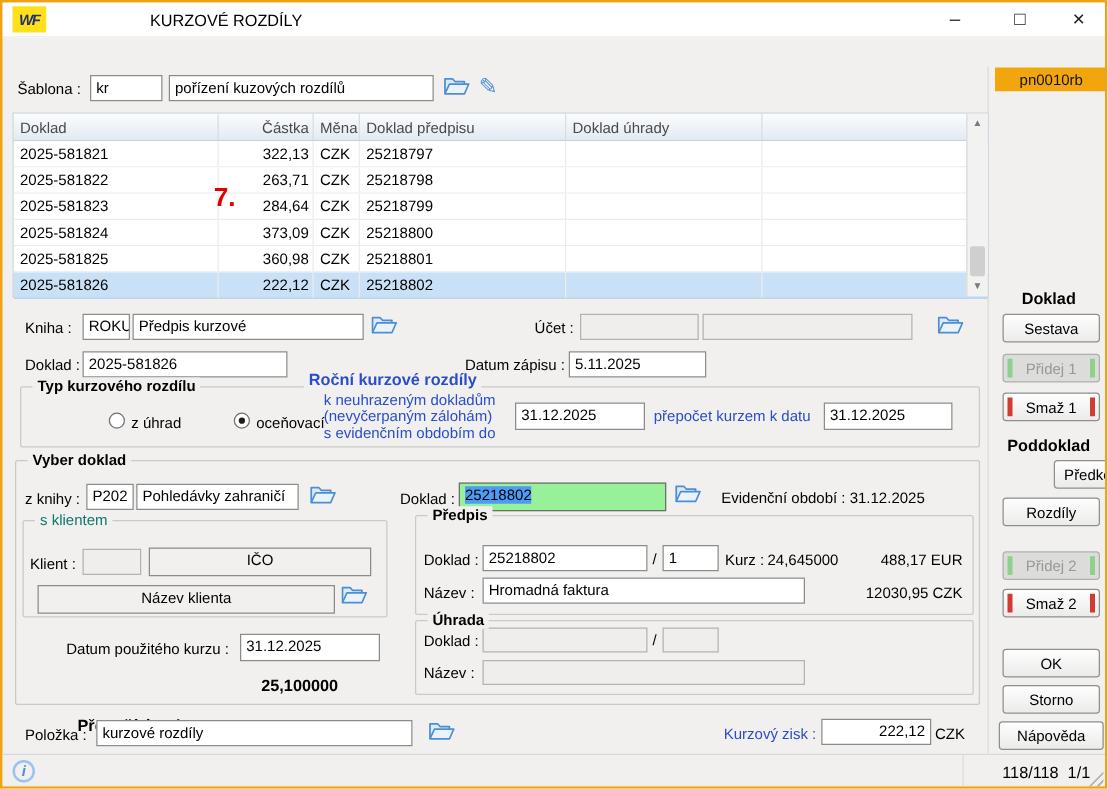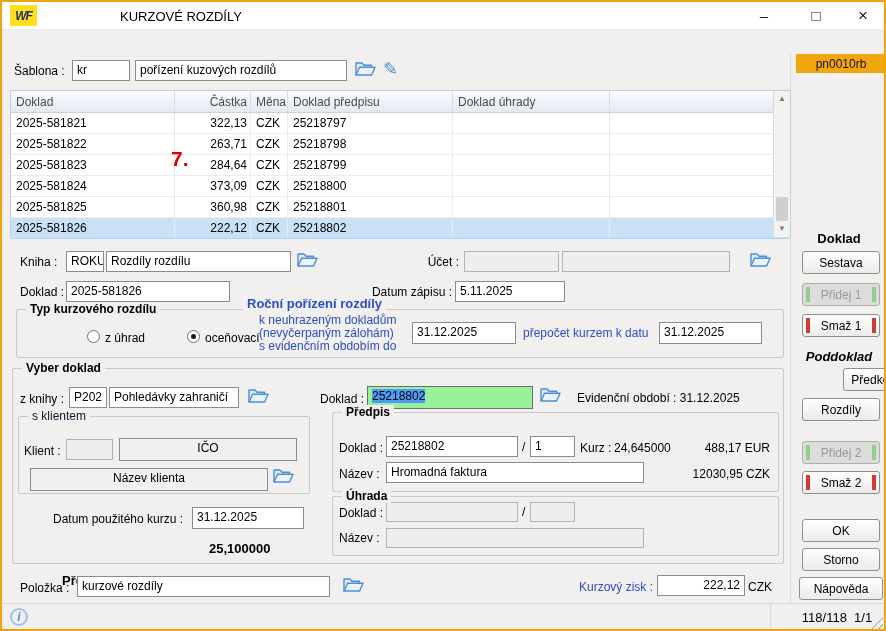--- a/index.html
+++ b/index.html
@@ -174,21 +174,21 @@
     <div class="annotation">7.</div>
     <div class="scrollbar">
       <span class="sarrow" style="top:0;">▲</span>
       <span class="sarrow" style="bottom:0;">▼</span>
       <div class="sthumb"></div>
     </div>
   </div>
 
   <span class="lbl" style="left:18px;top:253px;">Kniha :</span>
   <div class="field" style="left:64px;top:249px;width:38px;">ROKU</div>
-  <div class="field" style="left:104px;top:249px;width:185px;">Rozdíly rozdílu</div>
+  <div class="field" style="left:104px;top:249px;width:185px;">Předpis kurzové</div>
   <span class="icon" style="left:295px;top:250px;">
     <svg width="21" height="16" viewBox="0 0 21 16">
         <path d="M1 14 V2 h6 l2 2.2 h7.5 V7" fill="#dcebfb" stroke="#4d8ed3" stroke-width="1.4" stroke-linejoin="round"></path>
         <path d="M1 14 L4.6 6.2 h15.4 L16.6 14 Z" fill="#eaf3fd" stroke="#4d8ed3" stroke-width="1.4" stroke-linejoin="round"></path>
       </svg>
   </span>
   <span class="lbl tr" style="left:413px;top:253px;width:44px;">Účet :</span>
   <div class="field dim" style="left:462px;top:249px;width:95px;"></div>
   <div class="field dim" style="left:560px;top:249px;width:168px;"></div>
   <span class="icon" style="left:748px;top:250px;">
@@ -202,21 +202,21 @@
   <div class="field" style="left:64px;top:279px;width:164px;">2025-581826</div>
   <span class="lbl tr" style="left:366px;top:283px;width:84px;">Datum zápisu :</span>
   <div class="field" style="left:453px;top:279px;width:110px;">5.11.2025</div>
 
   <div class="grp" style="left:14px;top:307px;width:768px;height:49px;"></div>
   <span class="grp-label" style="left:24px;top:300px;">Typ kurzového rozdílu</span>
   <span class="radio" style="left:85px;top:328px;"></span>
   <span class="lbl" style="left:103px;top:329px;">z úhrad</span>
   <span class="radio checked" style="left:185px;top:328px;"></span>
   <span class="lbl" style="left:203px;top:329px;">oceňovací</span>
-  <span class="grp-label blue" style="left:241px;top:294px;font-size:13px;">Roční pořízení rozdíly</span>
+  <span class="grp-label blue" style="left:241px;top:294px;font-size:13px;">Roční kurzové rozdíly</span>
   <span class="lbl blue" style="left:257px;top:311px;">k neuhrazeným dokladům</span>
   <span class="lbl blue" style="left:257px;top:324px;">(nevyčerpaným zálohám)</span>
   <span class="lbl blue" style="left:257px;top:337px;">s evidenčním obdobím do</span>
   <div class="field" style="left:410px;top:320px;width:104px;height:22px;">31.12.2025</div>
   <span class="lbl blue" style="left:521px;top:324px;">přepočet kurzem k datu</span>
   <div class="field" style="left:657px;top:320px;width:103px;height:22px;">31.12.2025</div>
 
   <div class="grp" style="left:10px;top:366px;width:772px;height:196px;"></div>
   <span class="grp-label" style="left:20px;top:359px;">Vyber doklad</span>
   <span class="lbl" style="left:18px;top:390px;">z knihy :</span>
@@ -232,21 +232,21 @@
   <div class="field green" style="left:365px;top:384px;width:166px;height:23px;"><span class="sel">25218802</span></div>
   <span class="icon" style="left:538px;top:385px;">
     <svg width="21" height="16" viewBox="0 0 21 16">
         <path d="M1 14 V2 h6 l2 2.2 h7.5 V7" fill="#dcebfb" stroke="#4d8ed3" stroke-width="1.4" stroke-linejoin="round"></path>
         <path d="M1 14 L4.6 6.2 h15.4 L16.6 14 Z" fill="#eaf3fd" stroke="#4d8ed3" stroke-width="1.4" stroke-linejoin="round"></path>
       </svg>
   </span>
   <span class="lbl" style="left:575px;top:389px;">Evidenční období : 31.12.2025</span>
 
   <div class="grp" style="left:16px;top:414px;width:292px;height:78px;"></div>
-  <span class="grp-label" style="left:26px;top:407px;font-weight:normal;color:#0f172a;">s klientem</span>
+  <span class="grp-label" style="left:26px;top:407px;font-weight:normal;color:#0f766e;">s klientem</span>
   <span class="lbl" style="left:22px;top:442px;">Klient :</span>
   <div class="field dim" style="left:64px;top:437px;width:47px;"></div>
   <div class="field" style="left:28px;top:466px;width:238px;height:23px;background:#f1f0ee;text-align:center;">Název klienta</div>
   <div class="field" style="left:117px;top:436px;width:178px;height:23px;background:#f1f0ee;text-align:center;">IČO</div>
   <span class="icon" style="left:271px;top:466px;">
     <svg width="21" height="16" viewBox="0 0 21 16">
         <path d="M1 14 V2 h6 l2 2.2 h7.5 V7" fill="#dcebfb" stroke="#4d8ed3" stroke-width="1.4" stroke-linejoin="round"></path>
         <path d="M1 14 L4.6 6.2 h15.4 L16.6 14 Z" fill="#eaf3fd" stroke="#4d8ed3" stroke-width="1.4" stroke-linejoin="round"></path>
       </svg>
   </span>
@@ -287,21 +287,21 @@
       </svg>
   </span>
   <span class="lbl blue" style="left:577px;top:578px;">Kurzový zisk :</span>
   <div class="field tr" style="left:655px;top:573px;width:88px;">222,12</div>
   <span class="lbl" style="left:746px;top:578px;">CZK</span>
 
   <div class="sheading" style="top:229px;">Doklad</div>
   <button class="sbtn" style="top:249px;">Sestava</button>
   <button class="sbtn off barg" style="top:281px;">Přidej 1</button>
   <button class="sbtn barr" style="top:312px;">Smaž 1</button>
-  <div class="sheading" style="top:347px;font-style:italic;">Poddoklad</div>
+  <div class="sheading" style="top:347px;">Poddoklad</div>
   <button class="sbtn wide" style="top:366px;margin-left:44px;">Předkontace</button>
   <button class="sbtn" style="top:396px;">Rozdíly</button>
   <button class="sbtn off barg" style="top:439px;">Přidej 2</button>
   <button class="sbtn barr" style="top:469px;text-align:center;">Smaž 2</button>
   <button class="sbtn" style="top:517px;">OK</button>
   <button class="sbtn" style="top:546px;">Storno</button>
   <button class="sbtn wide" style="top:575px;">Nápověda</button>
 
   <div class="statusbar">
     <span class="info-icon">i</span>

